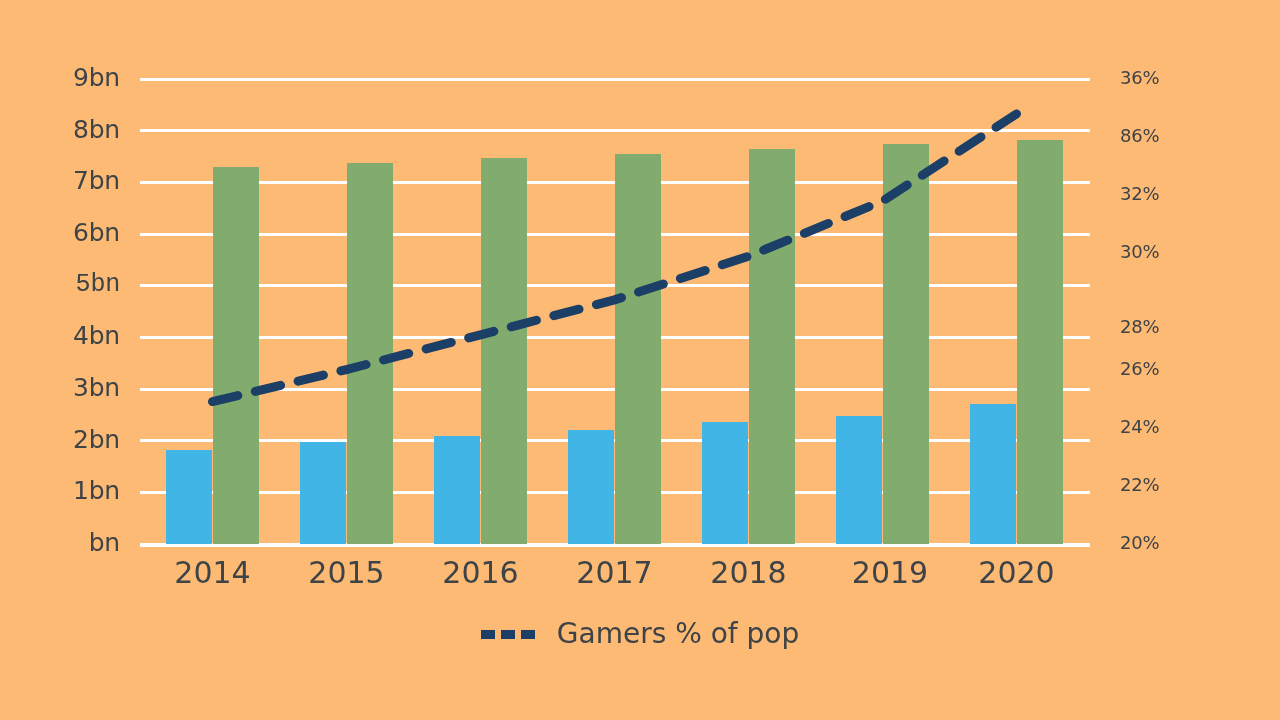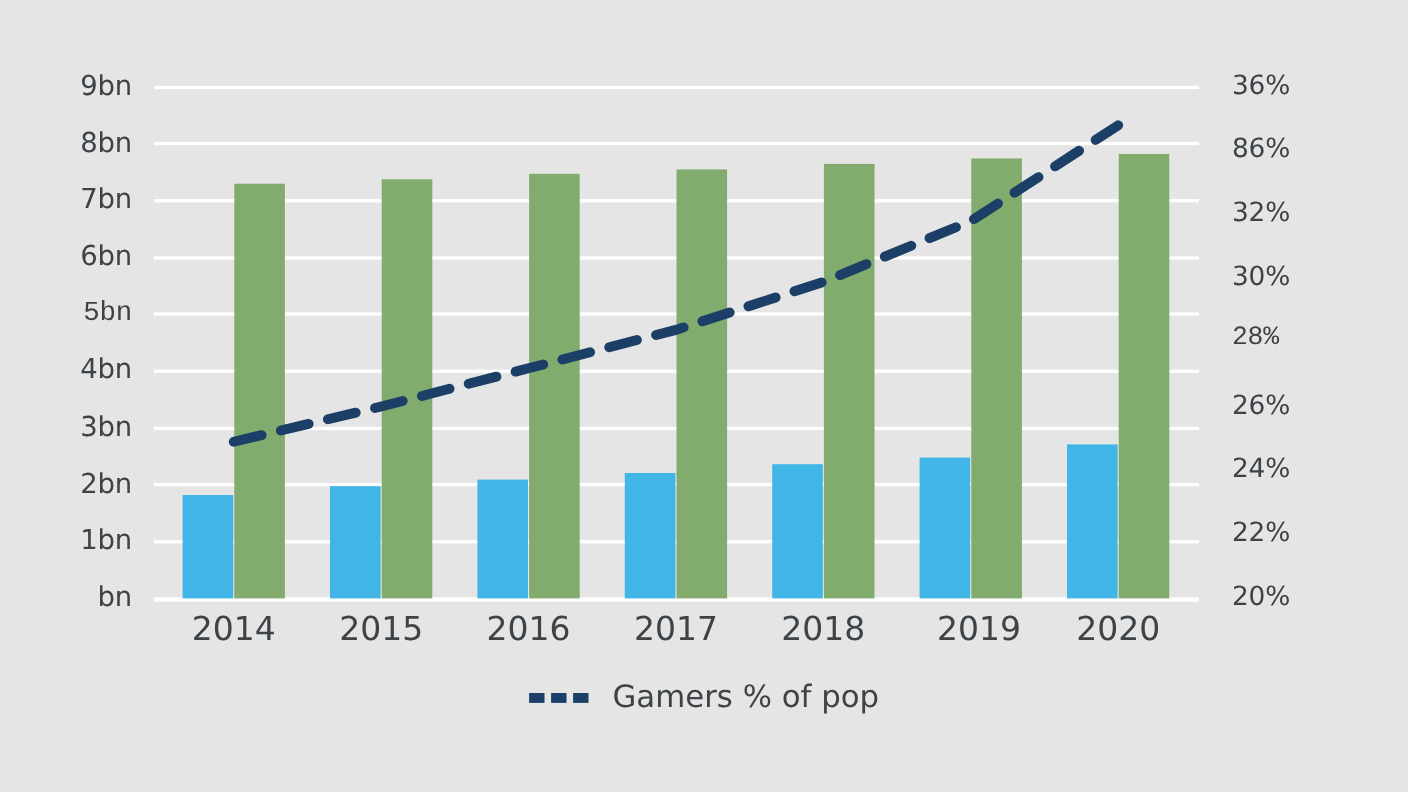--- a/index.html
+++ b/index.html
@@ -11,21 +11,21 @@
     width: 1280px;
     height: 720px;
     overflow: hidden;
     font-family: "DejaVu Sans", "Liberation Sans", sans-serif;
   }
 
   #chart-root {
     position: relative;
     width: 1280px;
     height: 720px;
-    background: #e5e5e5;
+    background: #fdba74;
   }
 
   
   .plot {
     position: absolute;
     left: 140px;
     top: 79px;
     width: 950px;
     height: 465px;
   }
@@ -52,21 +52,21 @@
     font-size: 25px;
     line-height: 25px;
     letter-spacing: -0.2px;
   }
   .ytick-right {
     position: absolute;
     left: 1120px;
     width: 120px;
     text-align: left;
     color: #3e4347;
-    font-size: 24px;
+    font-size: 18px;
     line-height: 25px;
     letter-spacing: -0.2px;
   }
 
   .xtick {
     position: absolute;
     top: 556px;
     width: 140px;
     text-align: center;
     color: #3e4347;
@@ -163,21 +163,21 @@
       <div class="ytick-left" style="top: 426.667px;">2bn</div>
       <div class="ytick-left" style="top: 478.333px;">1bn</div>
       <div class="ytick-left" style="top: 530px;">bn</div>
     </div>
 
   <div id="right-axis">
       <div class="ytick-right" style="top: 65px;">36%</div>
       <div class="ytick-right" style="top: 123.125px;">86%</div>
       <div class="ytick-right" style="top: 181.25px;">32%</div>
       <div class="ytick-right" style="top: 239.375px;">30%</div>
-      <div class="ytick-right" style="top: 295px; font-family: Liberation Mono, monospace;">28%</div>
+      <div class="ytick-right" style="top: 314px;">28%</div>
       <div class="ytick-right" style="top: 355.625px;">26%</div>
       <div class="ytick-right" style="top: 413.75px;">24%</div>
       <div class="ytick-right" style="top: 471.875px;">22%</div>
       <div class="ytick-right" style="top: 530px;">20%</div>
     </div>
 
   <div class="plot" id="bars-layer">
       <div class="bar gamers" title="Gamers 2014: 1.82bn" style="left: 26px; width: 46px; height: 94.0333px; background: rgb(65, 182, 230);"></div>
       <div class="bar gamers" title="Gamers 2015: 1.97bn" style="left: 160px; width: 46px; height: 101.783px; background: rgb(65, 182, 230);"></div>
       <div class="bar gamers" title="Gamers 2016: 2.1bn" style="left: 294px; width: 46px; height: 108.5px; background: rgb(65, 182, 230);"></div>

